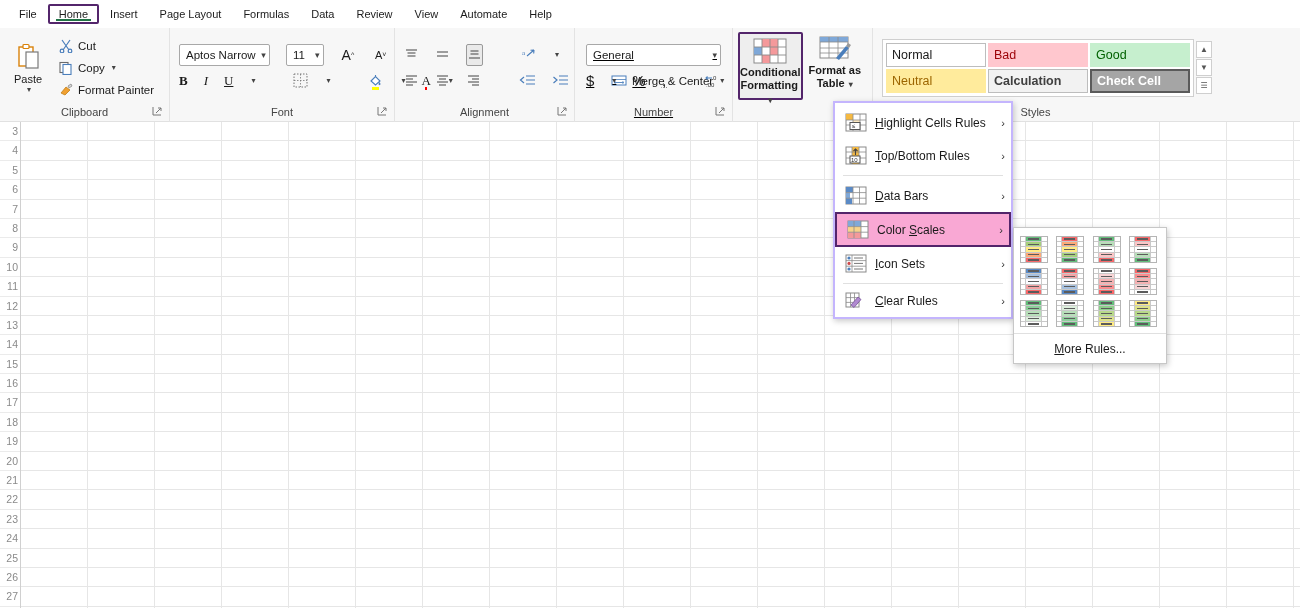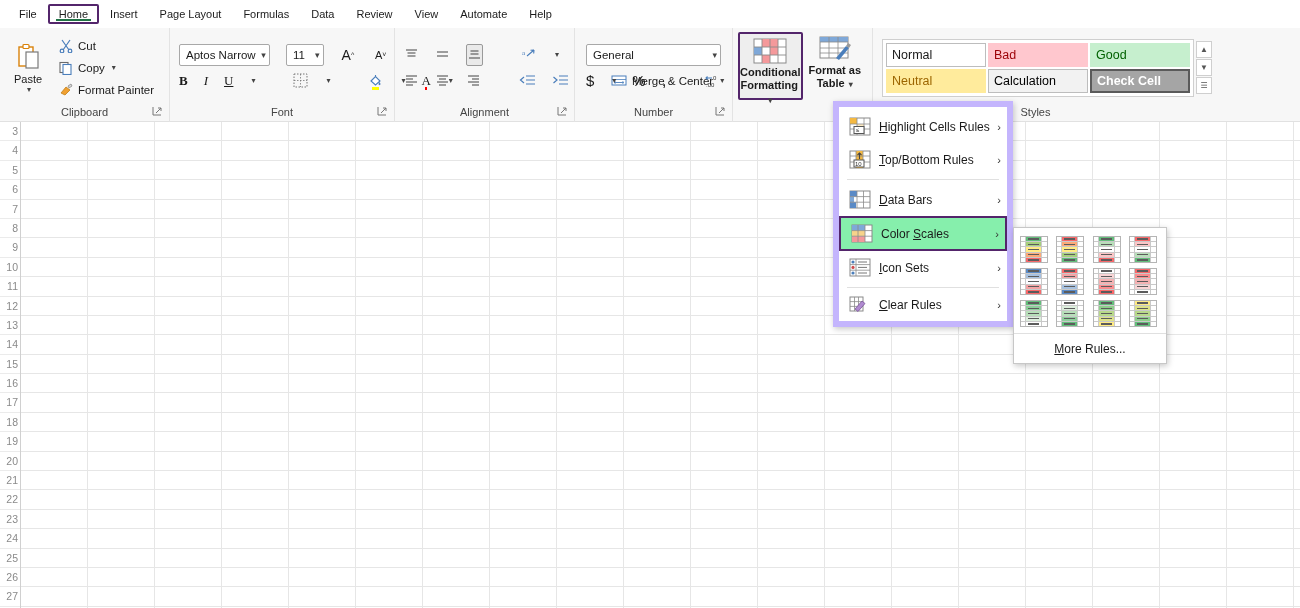--- a/index.html
+++ b/index.html
@@ -137,21 +137,21 @@
     display: flex; align-items: center; gap: 5px;
     font-size: 11.5px; color: #1a1a1a; height: 22px; padding: 0 4px;
     white-space: nowrap;
   }
   .btn-sel {
     border: 1px solid #9a9a9a; background: #eaeaea; border-radius: 2px;
   }
 
   
   .g-number = { }
-  .g-number { width: 158px; }
+  .g-number { width: 158px; text-decoration: underline; }
   .num-rows { display: flex; flex-direction: column; gap: 4px; padding-left: 6px; width: 100%;}
   .combo-numfmt { width: 135px; }
 
   
   .g-cf { width: 140px; font-weight: bold; }
   .bigbtn {
     width: 66px; height: 68px;
     display: flex; flex-direction: column; align-items: center; justify-content: flex-start;
     font-size: 11px; line-height: 12.5px; color: #1a1a1a; text-align: center;
     padding-top: 4px;
@@ -178,21 +178,21 @@
     display: flex; align-items: center;
     padding-left: 5px;
     border: 1px solid transparent;
     white-space: nowrap;
     overflow: hidden;
   }
   .sc-normal { background:#fff; color:#1a1a1a; border-color:#bdbdbd; }
   .sc-bad { background:#ffc7ce; color:#9c0006; }
   .sc-good { background:#c6efce; color:#006100; }
   .sc-neutral { background:#ffeb9c; color:#9c6500; }
-  .sc-calculation { background:#f2f2f2; color:#000000; font-weight:normal; border-color:#bdbdbd;}
+  .sc-calculation { background:#f2f2f2; color:#404040; font-weight:bold; border-color:#bdbdbd;}
   .sc-checkcell { background:#a5a5a5; color:#ffffff; font-weight:bold; border:2px solid #5a5a5a;}
   .gal-scroll {
     width: 16px; margin-left: 2px;
     display:flex; flex-direction:column; gap:1px;
   }
   .gal-scroll div {
     width:16px; height:17px; border:1px solid #cfcfcf; background:#fff;
     display:flex; align-items:center; justify-content:center;
     font-size:8px; color:#555;
   }
@@ -224,36 +224,36 @@
   }
   .grow { height: 19.4px; display: flex; border-bottom: 1px solid #e6e6e6; }
   .gcell { width: 67px; flex: 0 0 67px; border-right: 1px solid #e6e6e6; }
 
   
   .cf-menu {
     position: absolute;
     left: 833px; top: 101px;
     width: 180px;
     background: #ffffff;
-    border: 6px solid #c4b5fd;
+    border: 2px solid #c4b5fd;
     box-shadow: 1px 2px 6px rgba(0,0,0,0.22);
     padding: 3px 0;
     z-index: 20;
   }
   .mi {
     height: 33px;
     display: flex; align-items: center;
     padding: 0 6px 0 10px;
     font-size: 12px; color: #1a1a1a;
     position: relative;
   }
   .mi.small { height: 27px; }
   .mi.hl {
     border: 2px solid #53256b;
-    background: #86efac;
+    background: #f9a8d4;
     height: 35px;
   }
   .mi .micon { width: 30px; flex: 0 0 30px; display:flex; align-items:center; }
   .mi .mlabel { flex: 1; }
   .mi .marrow { font-size: 11px; color:#333; }
   .msep { height: 1px; background: #e0e0e0; margin: 3px 8px; }
   u { text-decoration: underline; }
 
   
   .cs-sub {

